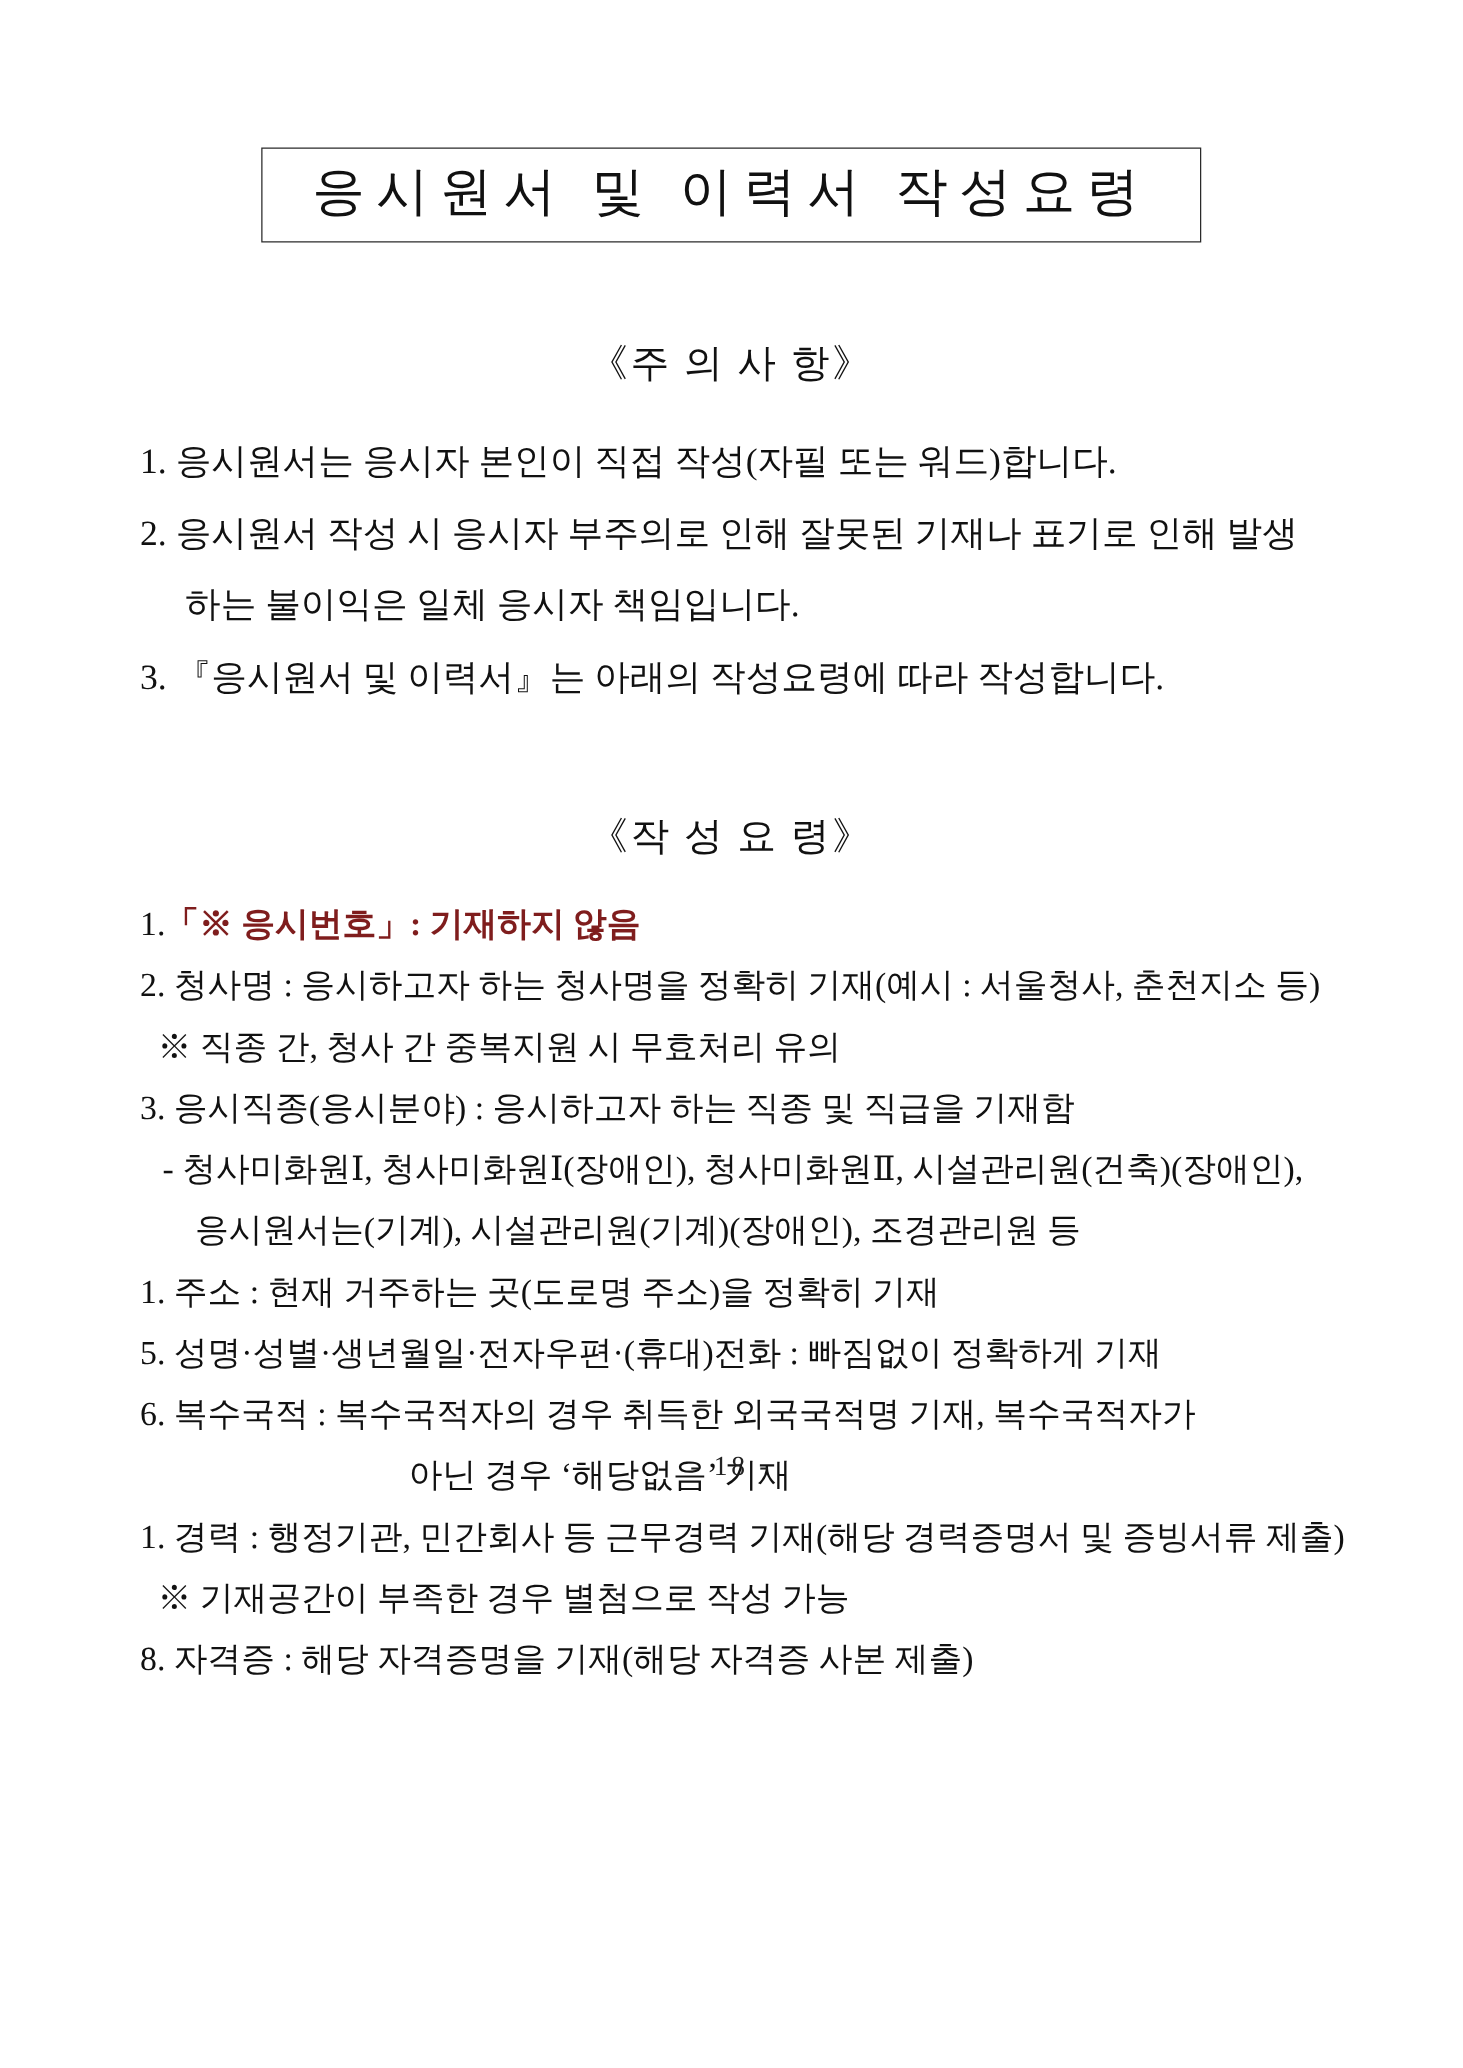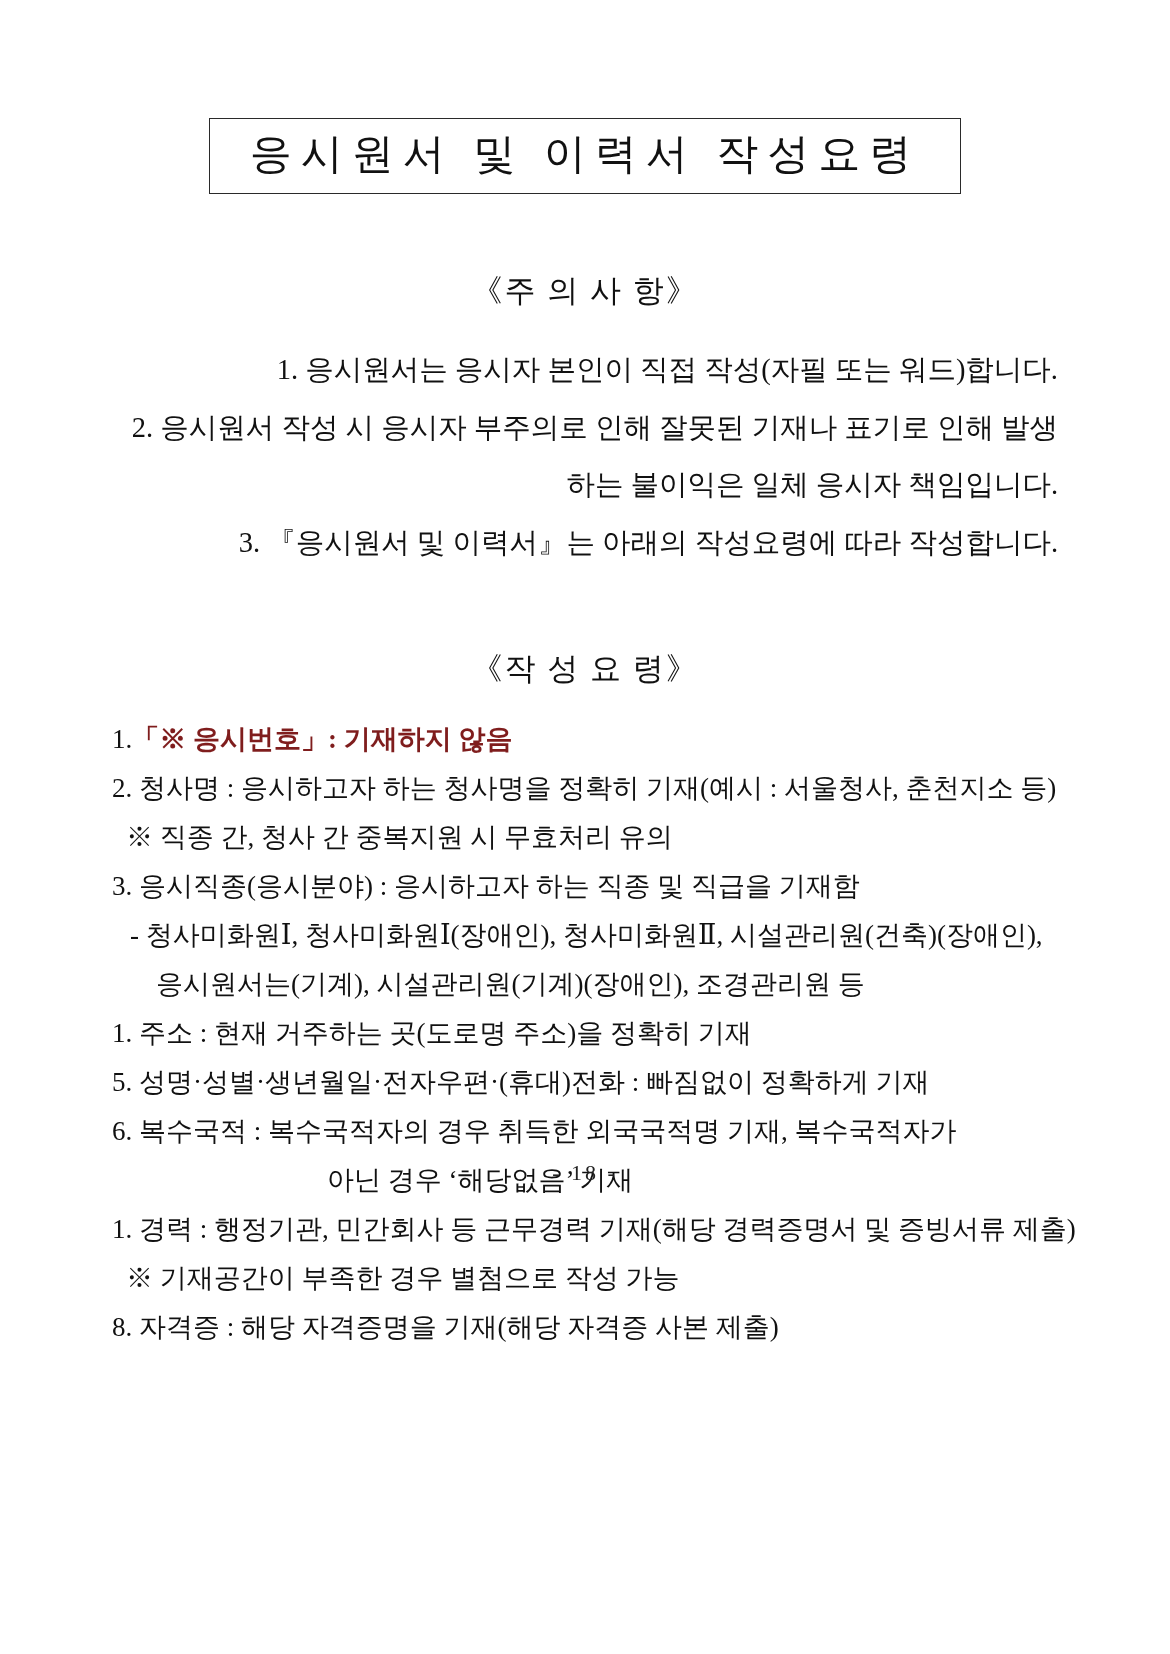--- a/index.html
+++ b/index.html
@@ -59,21 +59,20 @@
     padding: 0;
   }
   .line {
     font-size: 27px;
     line-height: 1.0;
     white-space: nowrap;
     color: #111111;
   }
   .sec1 .line {
     font-size: 28.5px;
-    text-align: right;
   }
   .sec1 { padding-top: 44px; }
   .sec1 .line { margin-bottom: 29px; }
   .sec1 .line.indent { padding-left: 36px; }
 
   .sec2 { padding-top: 36px; }
   .sec2 .line { margin-bottom: 22px; font-size: 27px; }
   .sec2 .line.sub { padding-left: 18px; }
   .sec2 .line.hang { padding-left: 44px; }
   .sec2 .line.note { padding-left: 14px; }

